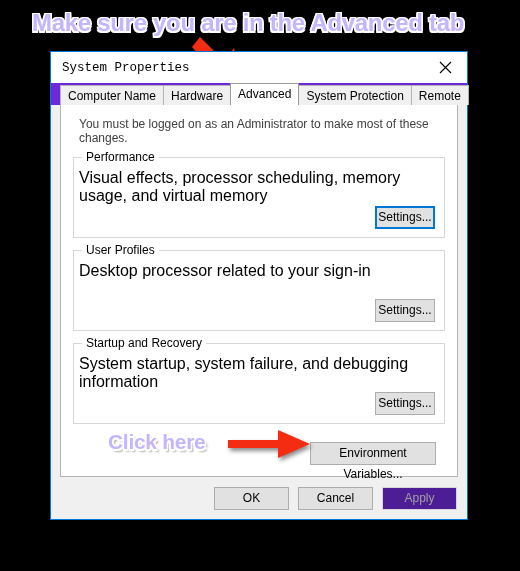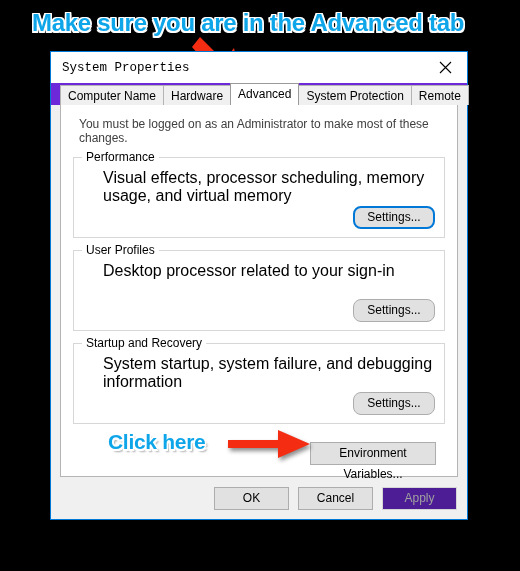--- a/index.html
+++ b/index.html
@@ -13,21 +13,21 @@
     position: relative;
     overflow: hidden;
     font-family: "Liberation Sans", sans-serif;
   }
 
   
   .annot-text {
     position: absolute;
     font-family: "Liberation Sans", sans-serif;
     font-weight: bold;
-    color: #0ea5e9;
+    color: #c4b5fd;
     letter-spacing: -0.3px;
     white-space: nowrap;
     text-shadow:
       -1.5px -1.5px 0 #ffffff,  1.5px -1.5px 0 #ffffff,
       -1.5px  1.5px 0 #ffffff,  1.5px  1.5px 0 #ffffff,
       -1.5px  0    0 #ffffff,   1.5px  0    0 #ffffff,
        0     -1.5px 0 #ffffff,  0      1.5px 0 #ffffff,
        2.5px  3px 2px rgba(0,0,0,0.35);
   }
   #annot-top {
@@ -158,21 +158,21 @@
     font-size: 12px;
     color: #404040;
     margin: 12px 0 0 6px;
   }
 
   
   .groupbox {
     position: relative;
     border: 1px solid #d7d7d7;
     margin-top: 12px;
-    padding: 10px 10px 8px 26px;
+    padding: 10px 10px 8px 2px;
     box-sizing: border-box;
     height: 81px;
   }
   .group-legend {
     position: absolute;
     top: -8px;
     left: 8px;
     background: #ffffff;
     padding: 0 4px;
     font-size: 12px;
@@ -205,22 +205,21 @@
   }
   .btn.disabled {
     color: #a0a0a0;
     background: #4c1d95;
     border-color: #d6d6d6;
   }
   .group-btn {
     position: absolute;
     right: 9px;
     bottom: 8px;
-    width: 82px;
-    border-radius: 8px;
+    width: 60px;
   }
 
   #env-btn-row {
     position: relative;
     height: 34px;
     margin-top: 12px;
   }
   #env-button {
     position: absolute;
     right: 9px;

